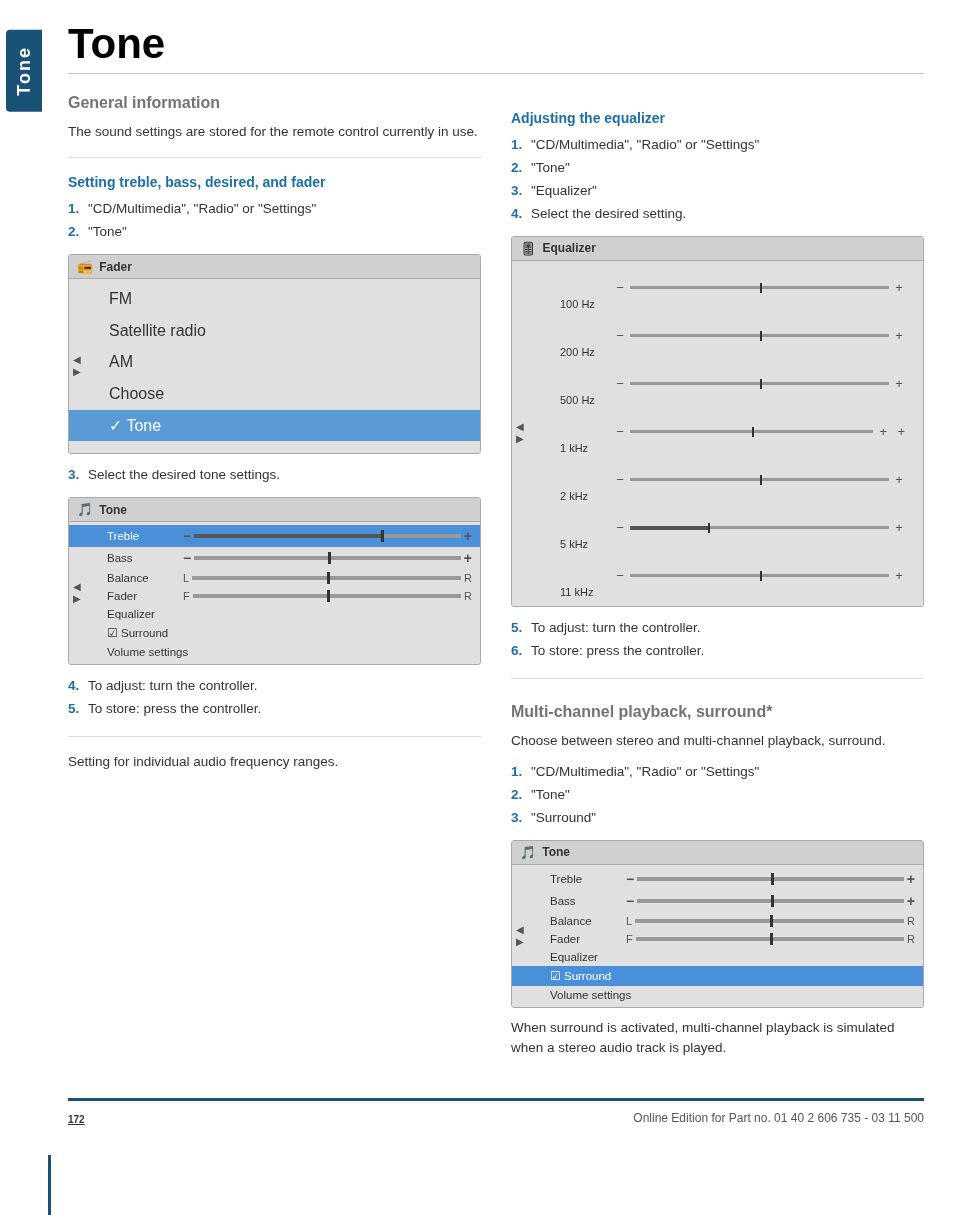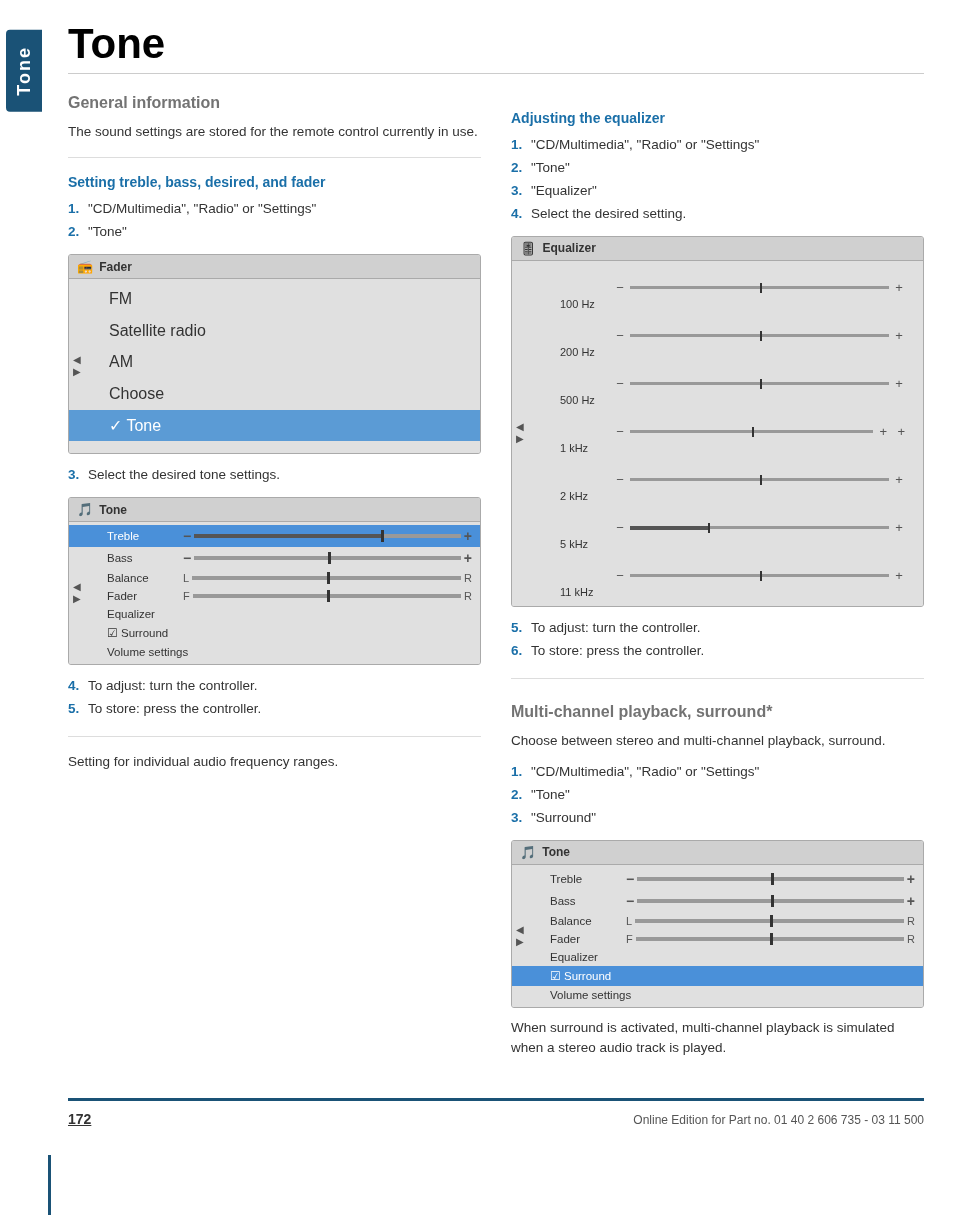--- a/index.html
+++ b/index.html
@@ -653,21 +653,21 @@
             </div>
           </div>
         </div>
 
         <p>When surround is activated, multi-channel playback is simulated when a stereo audio track is played.</p>
       </div>
 
     </div>
 
     <div class="page-bottom">
-      <div style="font-size:14px; font-weight:bold;text-decoration:underline;">172</div>
+      <div style="font-size:10px; font-weight:bold;text-decoration:underline;">172</div>
       <div style="font-size:12px; color:#555;">Online Edition for Part no. 01 40 2 606 735 - 03 11 500</div>
     </div>
 
   </div>
 
   <div style="position:absolute; left:48px; bottom:0; width:3px; height:60px; background:#1a5276;"></div>
 
 </div>
 
 </body></html>

